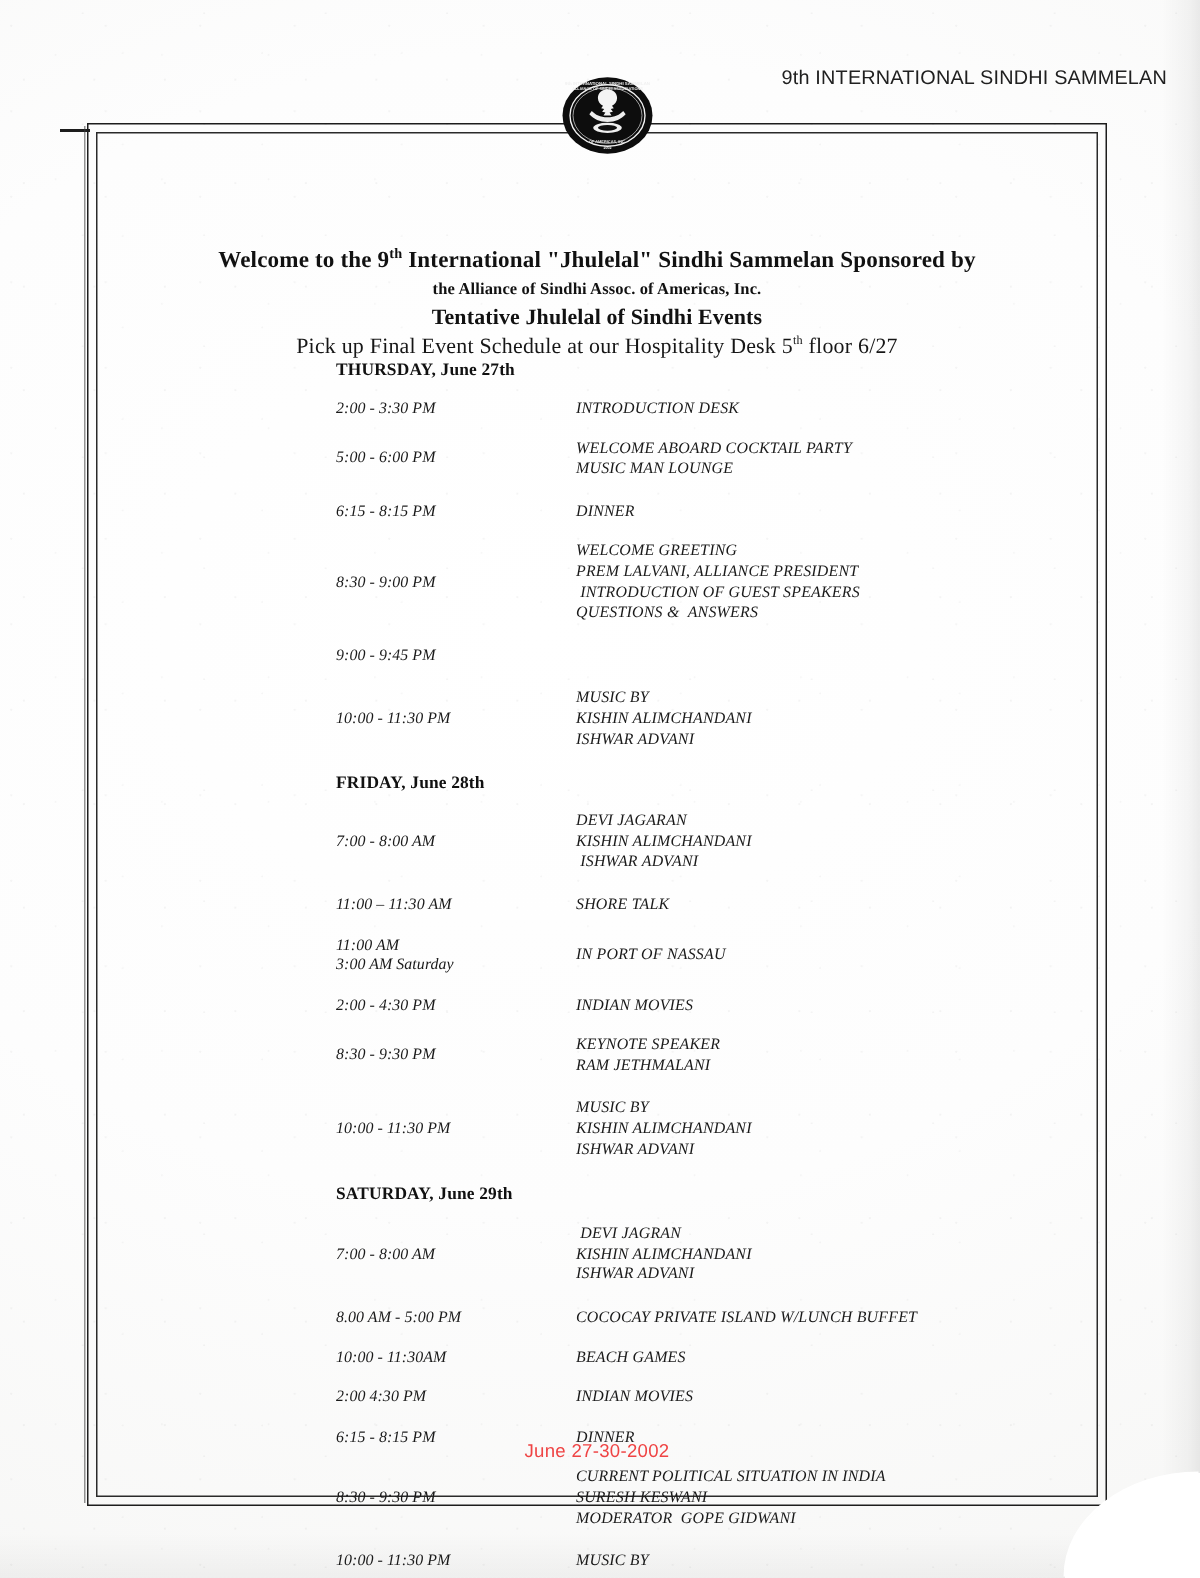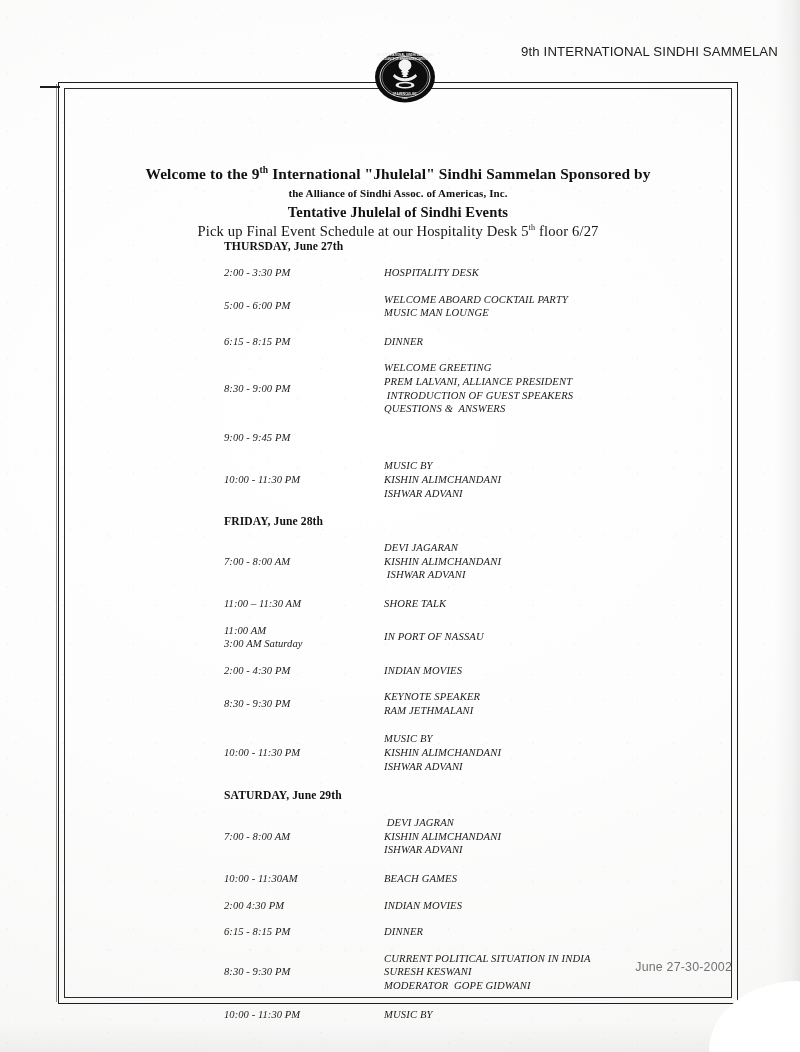--- a/index.html
+++ b/index.html
@@ -176,24 +176,24 @@
     line-height: 13.6px;
     color: #1a1a1a;
     letter-spacing: 0.15px;
   }
   .event-desc .dl { display: block; white-space: pre; }
 
   
   .doc-footer {
     position: absolute;
     left: 0; top: 872px; width: 668px;
-    text-align: right;
+    text-align: center;
     font-family: "Liberation Sans", sans-serif;
     font-size: 12.4px;
-    color: #737373;
+    color: #ef4444;
     letter-spacing: 0.2px;
   }
 
   
   .speckle {
     position: absolute; left: 0; top: 0; width: 800px; height: 1052px;
     pointer-events: none;
     opacity: 0.035;
     background-image:
       radial-gradient(circle at 12% 30%, #000 0.6px, transparent 0.9px),
@@ -244,21 +244,21 @@
     <div class="title-line l3">Tentative Jhulelal of Sindhi Events</div>
     <div class="subtitle-line"><span>Pick up Final Event Schedule at our Hospitality Desk 5</span><sup class="ord-sm">th</sup><span> floor 6/27</span></div>
   </div>
 
   <div class="schedule" id="schedule-root">
       <div class="day-group">
         <div class="day-heading thursday">THURSDAY, June 27th</div>
         <div class="event-row">
           <div class="event-time">2:00 - 3:30 PM</div>
           <div class="event-desc">
-            <span class="dl">HOSPITALITY DESK</span>
+            <span class="dl">INTRODUCTION DESK</span>
           </div>
         </div>
         <div class="event-row gap-lg">
           <div class="event-time">5:00 - 6:00 PM</div>
           <div class="event-desc">
             <span class="dl">WELCOME ABOARD COCKTAIL PARTY</span>
             <span class="dl">MUSIC MAN LOUNGE</span>
           </div>
         </div>
         <div class="event-row">
@@ -337,20 +337,26 @@
         <div class="day-heading saturday">SATURDAY, June 29th</div>
         <div class="event-row gap-lg">
           <div class="event-time">7:00 - 8:00 AM</div>
           <div class="event-desc">
             <span class="dl"> DEVI JAGRAN</span>
             <span class="dl">KISHIN ALIMCHANDANI</span>
             <span class="dl">ISHWAR ADVANI</span>
           </div>
         </div>
         <div class="event-row">
+          <div class="event-time">8.00 AM - 5:00 PM</div>
+          <div class="event-desc">
+            <span class="dl">COCOCAY PRIVATE ISLAND W/LUNCH BUFFET</span>
+          </div>
+        </div>
+        <div class="event-row">
           <div class="event-time">10:00 - 11:30AM</div>
           <div class="event-desc">
             <span class="dl">BEACH GAMES</span>
           </div>
         </div>
         <div class="event-row">
           <div class="event-time">2:00  4:30 PM</div>
           <div class="event-desc">
             <span class="dl">INDIAN MOVIES</span>
           </div>

